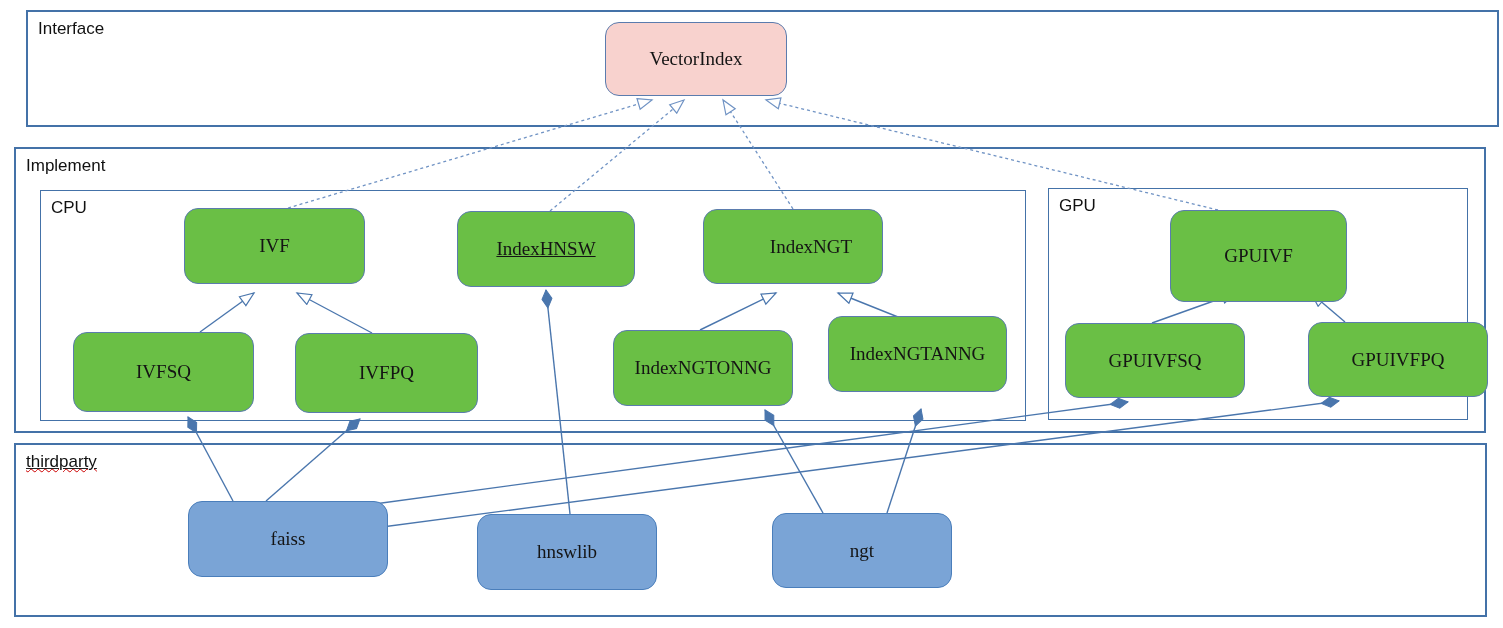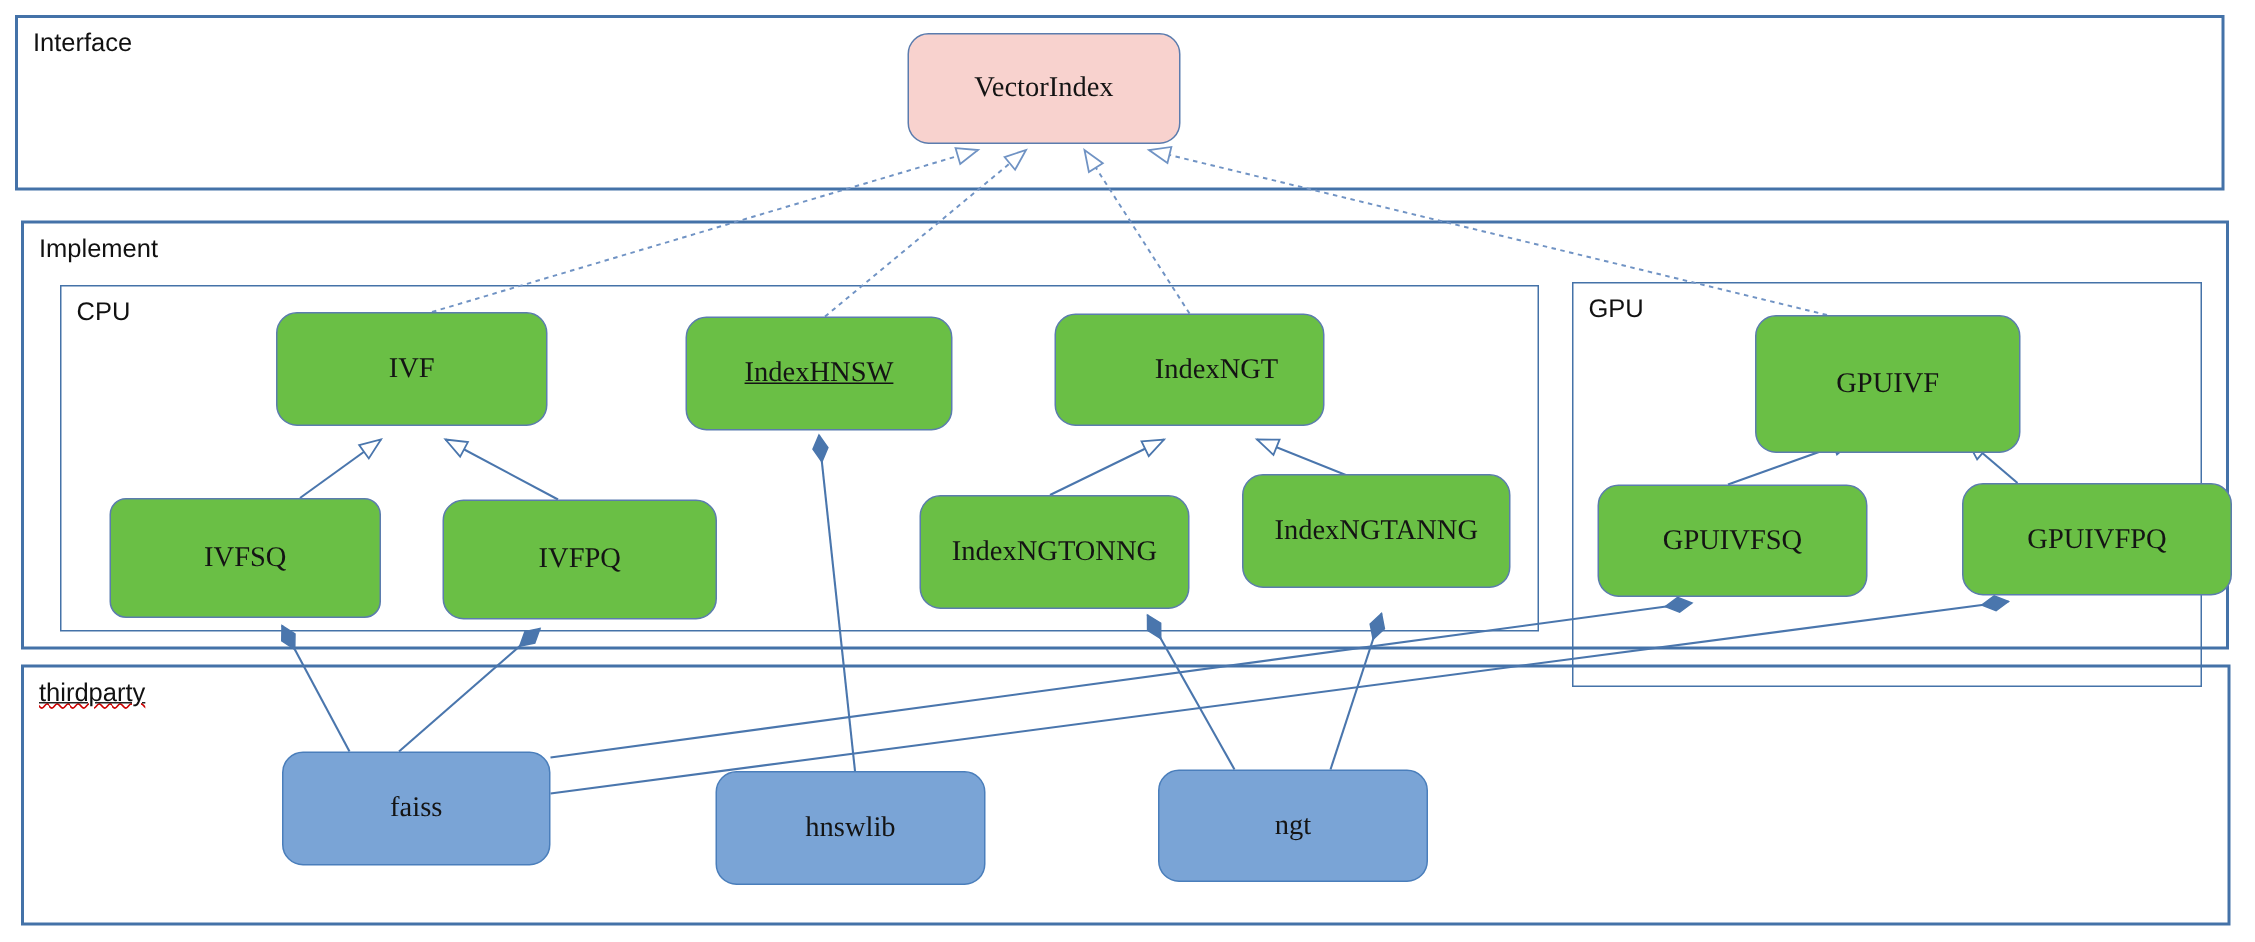--- a/index.html
+++ b/index.html
@@ -36,33 +36,33 @@
   }
   .node.pink{background:var(--pink);}
   .node.green{background:var(--green);}
   .node.blue{background:var(--blue);border-color:var(--blue-border);}
 </style>
 </head>
 <body>
 
 <div class="stage">
 
-  <div class="container" style="left:10px;top:10px;width:1473px;height:117px;">
+  <div class="container" style="left:26px;top:10px;width:1473px;height:117px;">
     <span class="container-label">Interface</span>
   </div>
 
   <div class="container" style="left:14px;top:147px;width:1472px;height:286px;">
     <span class="container-label">Implement</span>
   </div>
 
   <div class="container inner" style="left:40px;top:190px;width:986px;height:231px;">
     <span class="container-label">CPU</span>
   </div>
 
-  <div class="container inner" style="left:1048px;top:188px;width:420px;height:270px;">
+  <div class="container inner" style="left:1048px;top:188px;width:420px;height:232px;">
     <span class="container-label">GPU</span>
   </div>
 
   <div class="container" style="left:14px;top:443px;width:1473px;height:174px;">
     <span class="container-label squiggle"><span class="plain-underline">thirdparty</span></span>
   </div>
 
   <svg class="edges" width="1503" height="628" viewBox="0 0 1503 628">
     <defs>
       <marker id="triOpen" markerUnits="userSpaceOnUse" markerWidth="18" markerHeight="14" refX="15" refY="6.5" orient="auto">
@@ -107,40 +107,40 @@
   <div class="node green" style="left:457px;top:211px;width:178px;height:76px;text-decoration:underline;">
     <span>IndexHNSW</span>
   </div>
   <div class="node green" style="left:703px;top:209px;width:180px;height:75px;padding-left:36px;">
     <span>IndexNGT</span>
   </div>
   <div class="node green" style="left:1170px;top:210px;width:177px;height:92px;">
     <span>GPUIVF</span>
   </div>
 
-  <div class="node green" style="left:73px;top:332px;width:181px;height:80px;border-radius:11px;">
+  <div class="node green" style="left:73px;top:332px;width:181px;height:80px;">
     <span>IVFSQ</span>
   </div>
   <div class="node green" style="left:295px;top:333px;width:183px;height:80px;">
     <span>IVFPQ</span>
   </div>
   <div class="node green" style="left:613px;top:330px;width:180px;height:76px;">
     <span>IndexNGTONNG</span>
   </div>
   <div class="node green" style="left:828px;top:316px;width:179px;height:76px;">
     <span>IndexNGTANNG</span>
   </div>
   <div class="node green" style="left:1065px;top:323px;width:180px;height:75px;">
     <span>GPUIVFSQ</span>
   </div>
   <div class="node green" style="left:1268px;top:322px;width:180px;height:75px;margin-left:40px;">
     <span>GPUIVFPQ</span>
   </div>
 
-  <div class="node blue" style="left:188px;top:501px;width:179px;height:76px;">
+  <div class="node blue" style="left:188px;top:501px;width:200px;height:76px;">
     <span>faiss</span>
   </div>
   <div class="node blue" style="left:477px;top:514px;width:180px;height:76px;">
     <span>hnswlib</span>
   </div>
   <div class="node blue" style="left:772px;top:513px;width:180px;height:75px;">
     <span>ngt</span>
   </div>
 
 </div>

